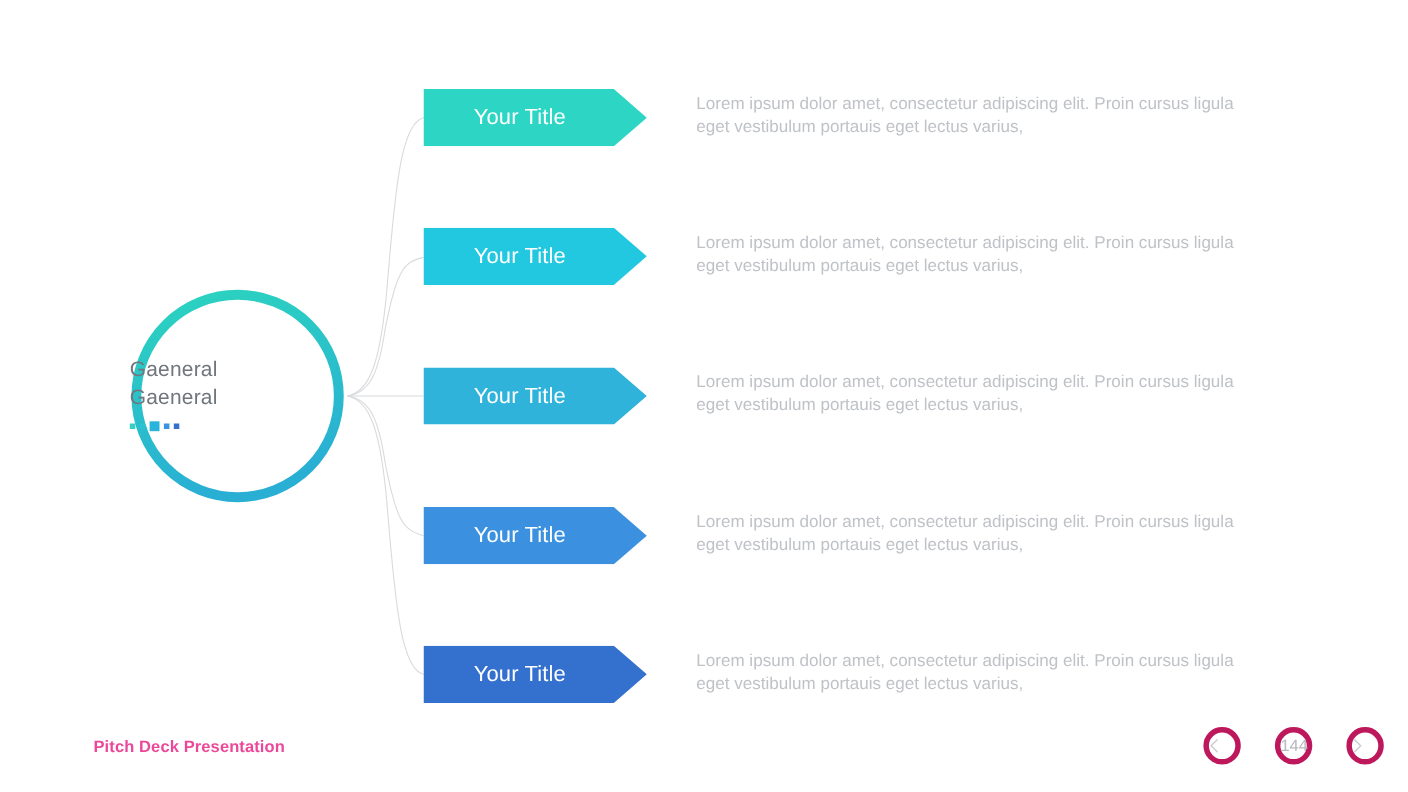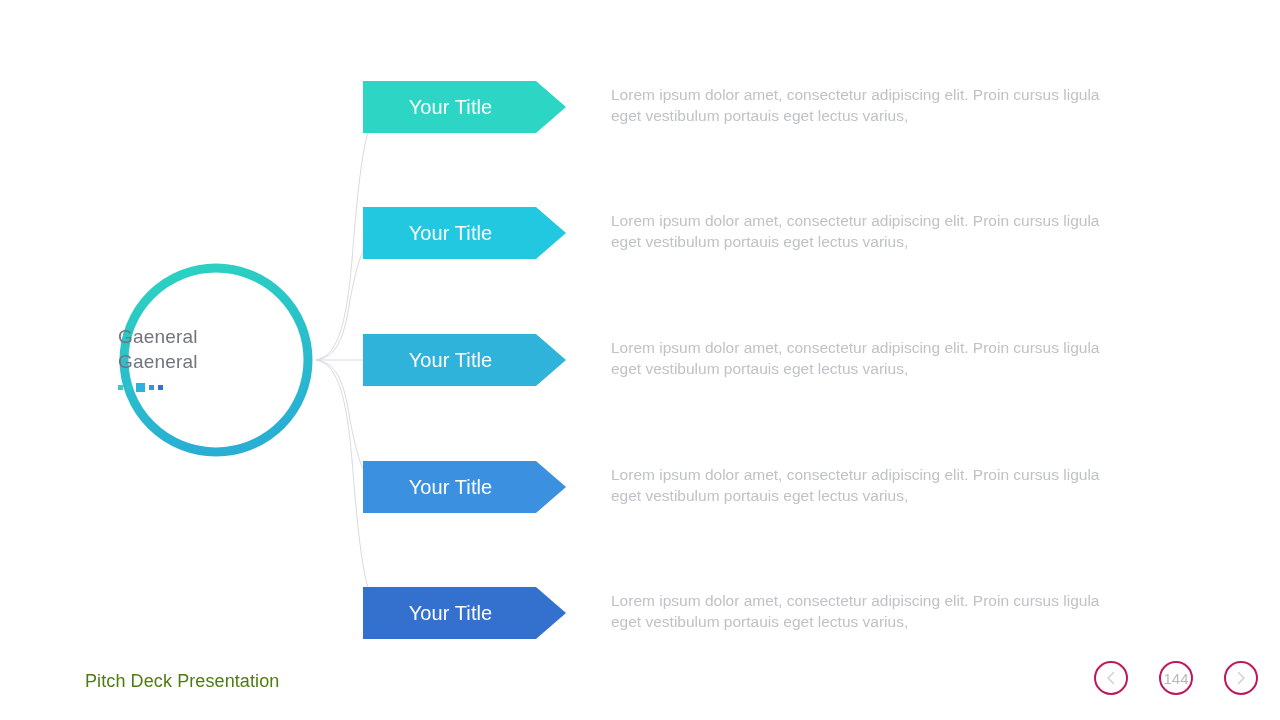--- a/index.html
+++ b/index.html
@@ -65,21 +65,21 @@
     left: 0;
     top: 0;
     width: 1280px;
     height: 720px;
     pointer-events: none;
   }
 
   
   .row {
     position: absolute;
-    left: 363px;
+    left: 385px;
     width: 760px;
     height: 56px;
   }
   .banner {
     position: absolute;
     left: 0;
     top: 0;
     width: 203px;
     height: 52px;
   }
@@ -112,41 +112,40 @@
     font-size: 15.5px;
     font-weight: 400;
     line-height: 21px;
   }
 
   
   #footer-label {
     position: absolute;
     left: 85px;
     top: 671px;
-    color: #4d7c0f;
-    font-size: 18px;
-    font-weight: 400;
+    color: #ec4899;
+    font-size: 15px;
+    font-weight: 700;
     letter-spacing: 0.1px;
   }
   #pager {
     position: absolute;
     left: 1073px;
     top: 661px;
     display: flex;
     align-items: center;
     gap: 10px;
   }
   .pager-btn {
     width: 34px;
     height: 34px;
     border-radius: 50%;
-    border: 2px solid #be185d;
-    display: flex;
-    align-items: center;
-    justify-content: center;
+    border: 5px solid #be185d;
+    display: flex;
+    align-items: center;
     box-sizing: border-box;
     color: #c6c9cd;
     background: transparent;
     margin-left: 21px;
   }
   #pager-number {
     color: #b6b9be;
     font-size: 15px;
     font-weight: 400;
   }

